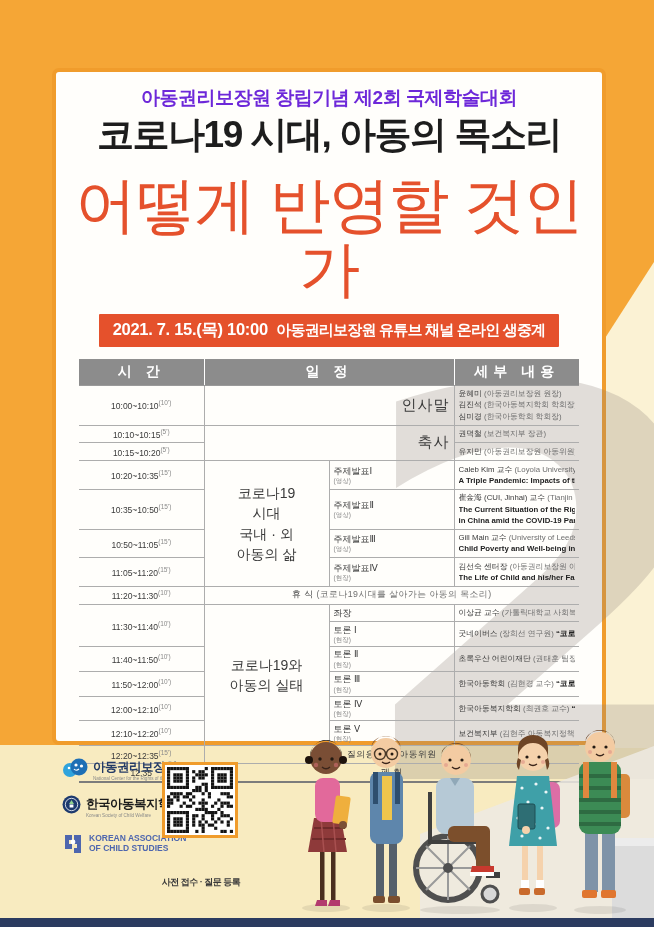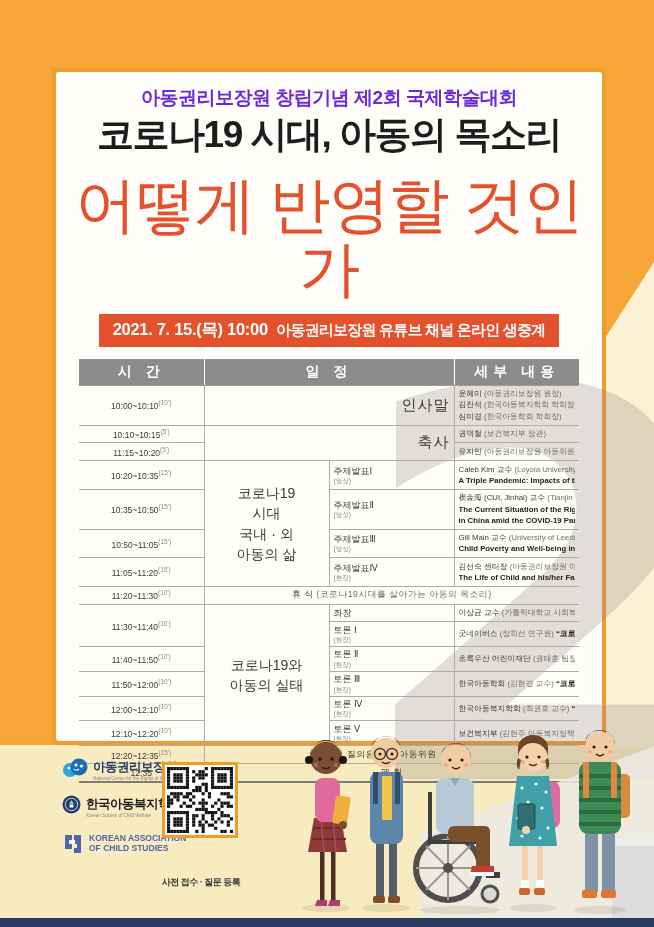--- a/index.html
+++ b/index.html
@@ -111,21 +111,21 @@
               </td>
             </tr>
             <tr>
               <td class="c-time"><span>10:10~10:15</span><span class="t-dur">(5')</span></td>
               <td rowspan="2" colspan="2" class="c-label">축사</td>
               <td class="c-detail">
                 <div class="d-line"><span>권덕철 </span><span class="seg-g">(보건복지부 장관)</span></div>
               </td>
             </tr>
             <tr>
-              <td class="c-time"><span>11:15~10:20</span><span class="t-dur">(5')</span></td>
+              <td class="c-time"><span>10:15~10:20</span><span class="t-dur">(5')</span></td>
               <td class="c-detail">
                 <div class="d-line"><span>유지민 </span><span class="seg-g">(아동권리보장원 아동위원)</span></div>
               </td>
             </tr>
             <tr>
               <td class="c-time"><span>10:20~10:35</span><span class="t-dur">(15')</span></td>
               <td rowspan="4" class="c-group">
                 <div>코로나19</div>
                 <div>시대</div>
                 <div>국내 · 외</div>

